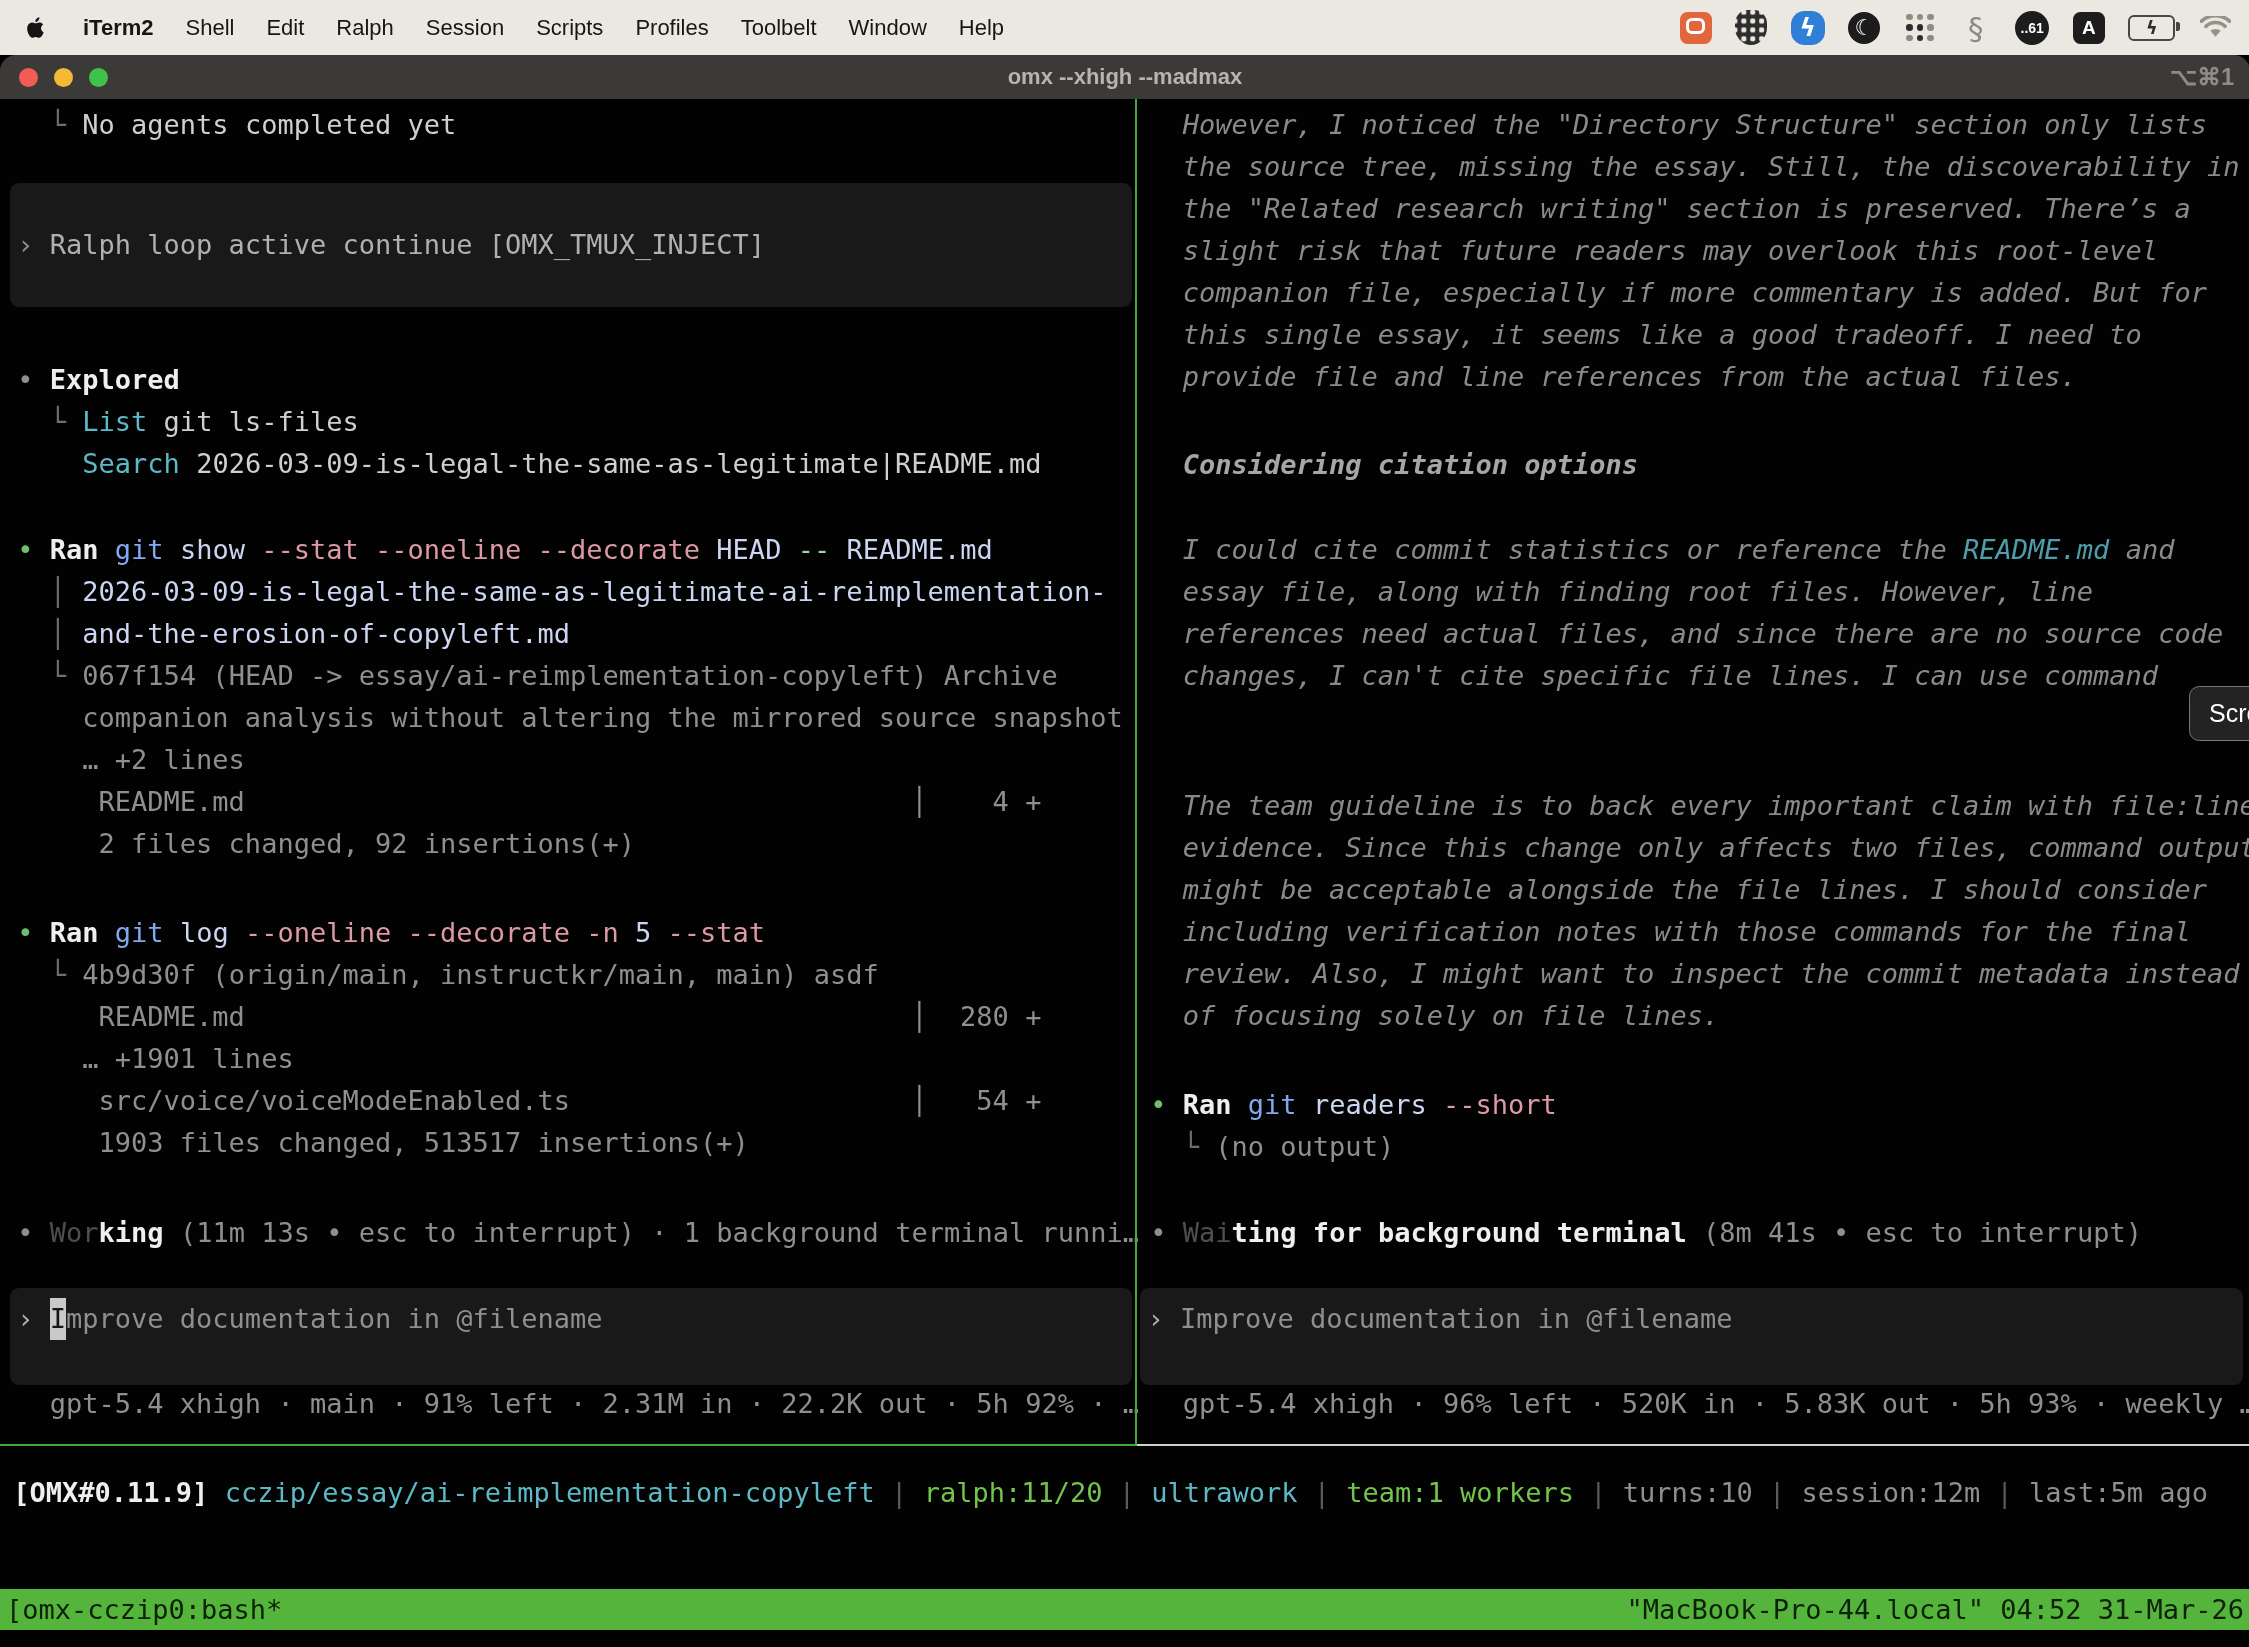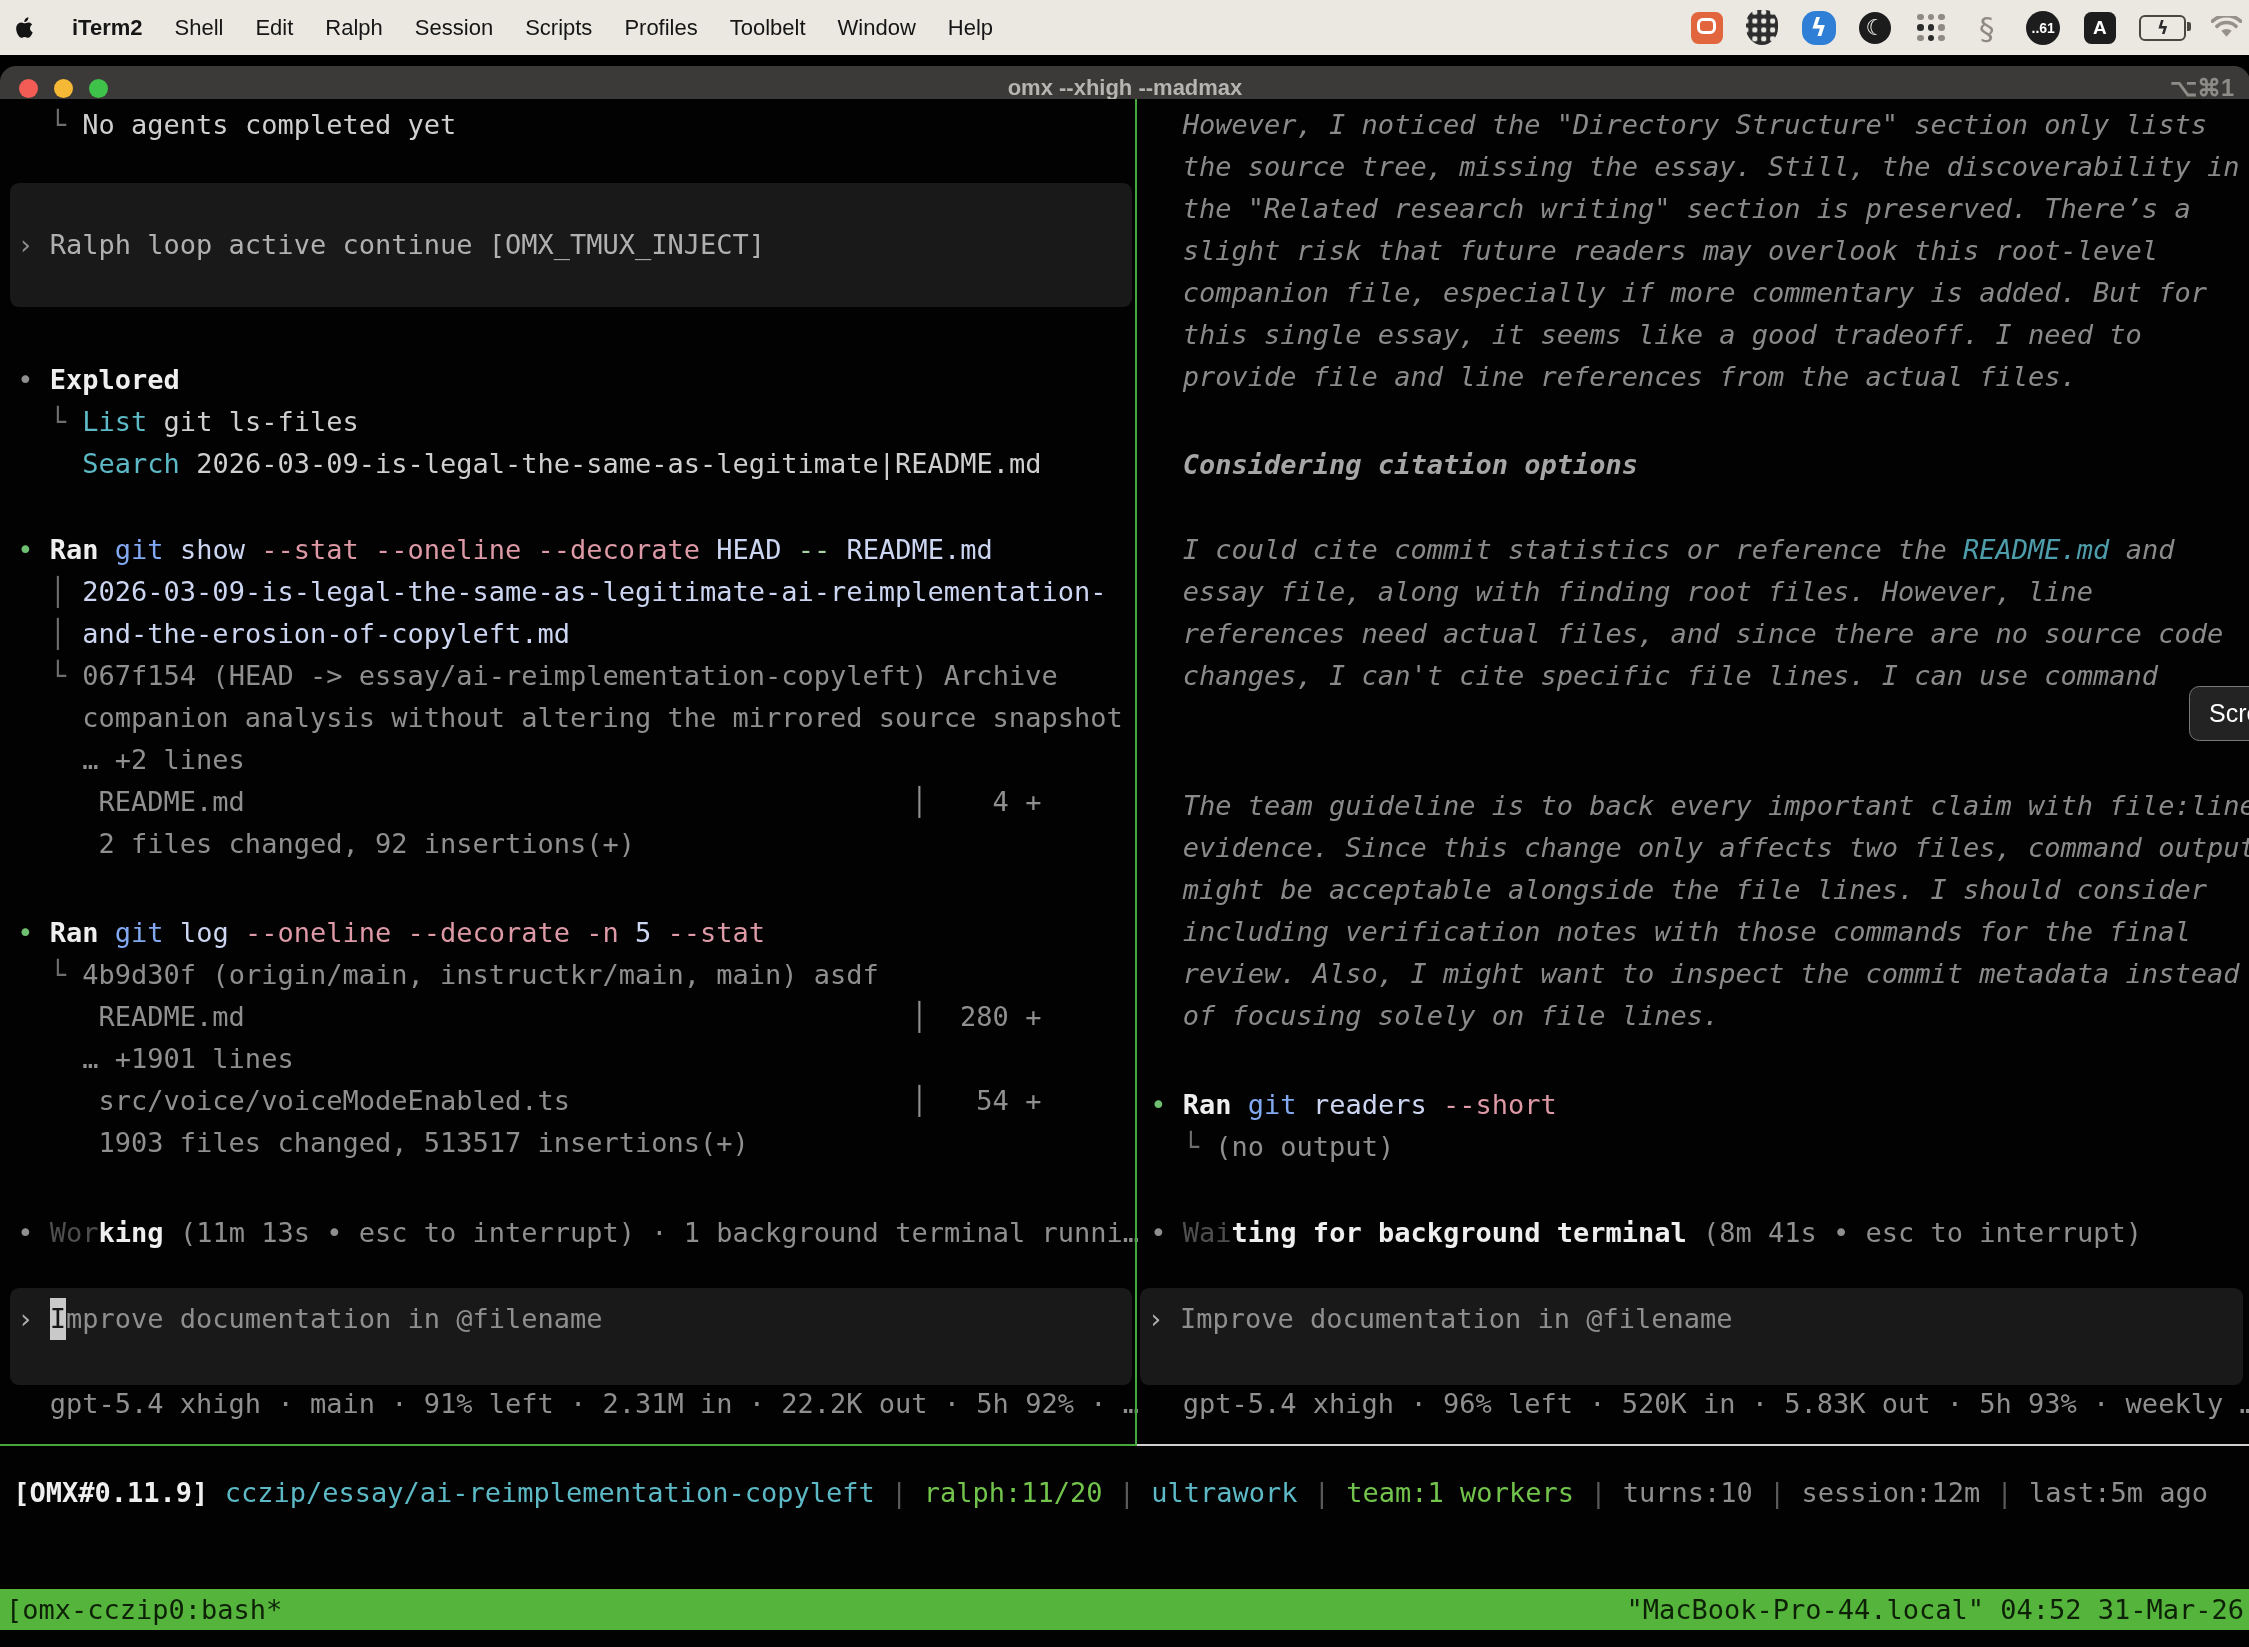--- a/index.html
+++ b/index.html
@@ -1,20 +1,20 @@
 <!DOCTYPE html>
 <html style="font-size:11.8px"><head>
 <meta charset="utf-8">
 <style>
   html,body{margin:0;padding:0;background:#101010;}
   .screen{position:relative;width:2250px;height:1648px;overflow:hidden;background:#000;
           font-family:"DejaVu Sans Mono",monospace;}
   
   .menubar{position:absolute;top:0;left:0;width:100%;height:55px;background:#eae8e1;
-           display:flex;align-items:center;padding:0 8px;box-sizing:border-box;
+           display:flex;align-items:center;padding:0 19px;box-sizing:border-box;
            font-family:"Liberation Sans",sans-serif;font-size:22px;color:#161616;}
   .mb-left{display:flex;align-items:center;gap:32px;}
   .mb-app{font-weight:bold;}
   .mb-item{white-space:nowrap;}
   .mb-icons{margin-left:auto;display:flex;align-items:center;gap:23.6px;}
   .ic{display:flex;align-items:center;justify-content:center;height:35px;min-width:32px;}
   .ic-speech{width:32px;height:32px;background:#e2663d;border-radius:7.4px;position:relative;}
   .ic-speech i{position:absolute;inset:6.6px 6.6px 9.6px 6.6px;border:3.7px solid #fff;border-radius:5.9px;}
   .ic-speech::after{content:"";position:absolute;left:5.9px;bottom:-4.4px;border:5.9px solid transparent;border-top-color:#e2663d;}
   .ic-shield{width:31px;height:35px;background:#2d2d2d;border-radius:40% 40% 50% 50%;
@@ -31,21 +31,21 @@
   .ic-badge61{width:34px;height:34px;background:#1d1d1d;border-radius:50%;color:#fff;
               font-family:"Liberation Sans",sans-serif;font-size:14px;font-weight:bold;}
   .ic-keyA{width:32px;height:32px;background:#1d1d1d;border-radius:7.4px;color:#fff;
            font-family:"Liberation Sans",sans-serif;font-size:19px;font-weight:bold;}
   .ic-battery{position:relative;width:43px;height:22px;border:2.2px solid #4a473f;border-radius:5.9px;
               color:#2b2b2b;font-family:"DejaVu Sans",sans-serif;font-size:17.7px;font-weight:bold;}
   .ic-battery::after{content:"";position:absolute;right:-6.6px;top:5.2px;width:3.7px;height:8.9px;
               background:#4a473f;border-radius:0 2.2px 2.2px 0;}
   
   .titlebar{position:absolute;top:55px;left:0;width:100%;height:44px;background:#3b3a38;
-            border-radius:16px 16px 0 0;font-family:"Liberation Sans",sans-serif;margin-top:11px;}
+            border-radius:16px 16px 0 0;font-family:"Liberation Sans",sans-serif;}
   .lights{position:absolute;left:19px;top:12.5px;display:flex;gap:16px;}
   .light{width:19px;height:19px;border-radius:50%;}
   .l-red{background:#f25c54;}
   .l-yellow{background:#f5b935;}
   .l-green{background:#3fc24a;}
   .win-title{position:absolute;left:50%;top:50%;transform:translate(-50%,-50%);
              color:#b7b5b1;font-size:22px;font-weight:bold;white-space:nowrap;}
   .win-shortcut{position:absolute;right:16px;top:50%;transform:translateY(-50%);
                 color:#8e8c88;font-size:23.6px;font-weight:bold;}
   

